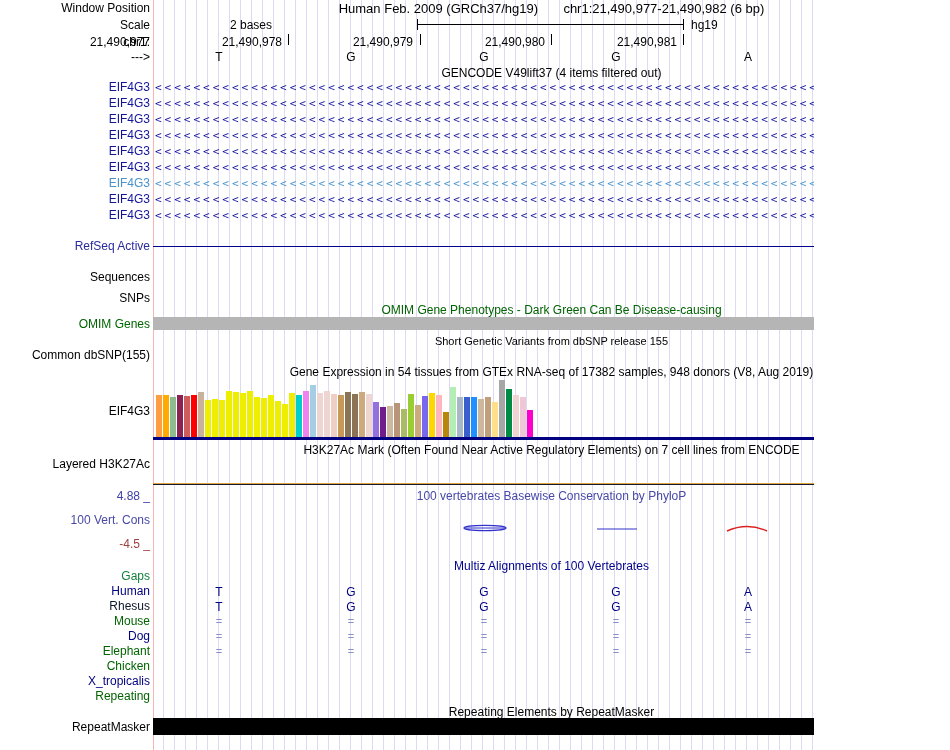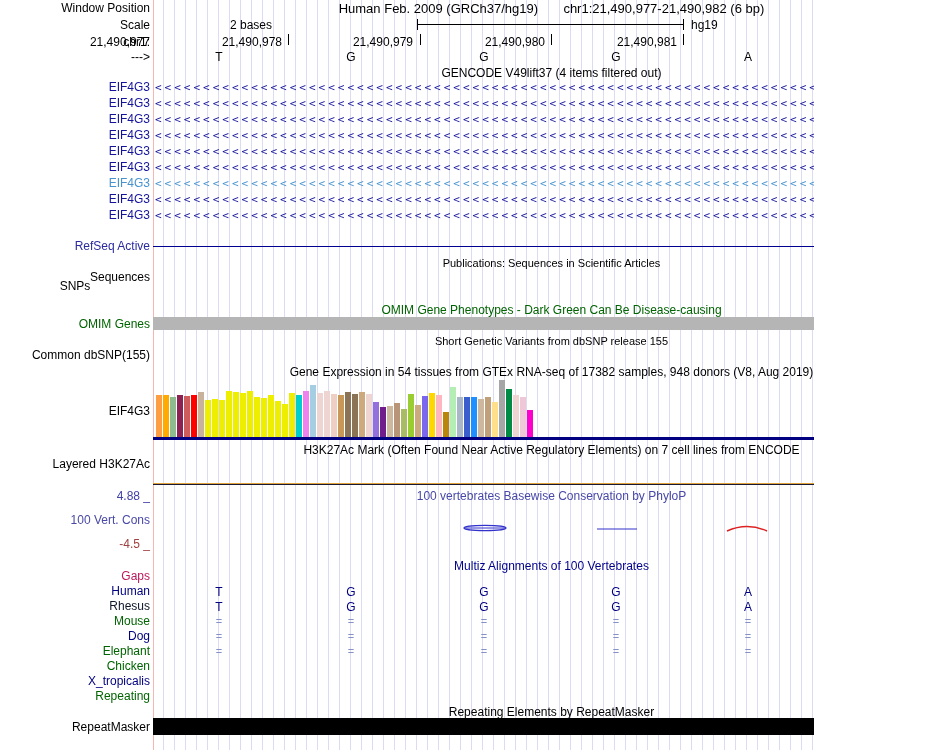--- a/index.html
+++ b/index.html
@@ -46,23 +46,22 @@
 
   <div class="lbl" style="top:51px;">---&gt;</div>
   <div id="baserow-top"></div>
 
   <div class="ctitle" style="top:67px;">GENCODE V49lift37 (4 items filtered out)</div>
   <div id="gencode-rows"></div>
 
   <div class="lbl" style="top: 240px; color: rgb(42, 42, 158);" id="refseq-lbl">RefSeq Active</div>
   <div class="abs" style="left: 153px; top: 246px; width: 797px; height: 1px; background: rgb(0, 0, 144);" id="refseq-line"></div>
 
-  <div class="ctitle small" style="top:257px;">Publications: Sequences in Scientific Articles</div>
   <div class="lbl" style="top:271px;">Sequences</div>
-  <div class="lbl" style="top:280px;text-align:center;">SNPs</div>
+  <div class="lbl" style="top:292px;">SNPs</div>
 
   <div class="ctitle" style="top: 304px; color: rgb(0, 100, 0);" id="omim-title">OMIM Gene Phenotypes - Dark Green Can Be Disease-causing</div>
   <div class="lbl" style="top: 318px; color: rgb(0, 100, 0);" id="omim-lbl">OMIM Genes</div>
   <div class="abs" style="left: 153px; top: 317px; width: 797px; height: 13px; background: rgb(181, 181, 181);" id="omim-bar"></div>
 
   <div class="ctitle small" style="top:335px;">Short Genetic Variants from dbSNP release 155</div>
   <div class="lbl" style="top:349px;">Common dbSNP(155)</div>
 
   <div class="ctitle" style="top:366px;">Gene Expression in 54 tissues from GTEx RNA-seq of 17382 samples, 948 donors (V8, Aug 2019)</div>
   <div class="lbl" style="top:405px;">EIF4G3</div>
@@ -173,21 +172,21 @@
     <div class="bar" style="left: 464px; top: 397px; height: 40px; background: rgb(58, 95, 205);"></div>
     <div class="bar" style="left: 471px; top: 397px; height: 40px; background: rgb(30, 144, 255);"></div>
     <div class="bar" style="left: 478px; top: 399px; height: 38px; background: rgb(205, 183, 158);"></div>
     <div class="bar" style="left: 485px; top: 397px; height: 40px; background: rgb(191, 160, 122);"></div>
     <div class="bar" style="left: 492px; top: 402px; height: 35px; background: rgb(255, 223, 140);"></div>
     <div class="bar" style="left: 499px; top: 380px; height: 57px; background: rgb(166, 166, 166);"></div>
     <div class="bar" style="left: 506px; top: 389px; height: 48px; background: rgb(0, 139, 69);"></div>
     <div class="bar" style="left: 513px; top: 395px; height: 42px; background: rgb(238, 213, 210);"></div>
     <div class="bar" style="left: 520px; top: 397px; height: 40px; background: rgb(239, 200, 216);"></div>
     <div class="bar" style="left: 527px; top: 410px; height: 27px; background: rgb(255, 0, 204);"></div>
-    <div class="lbl" style="top: 570px; color: #be185d;">Gaps</div>
+    <div class="lbl" style="top: 570px; color: #15803d;">Gaps</div>
     <div class="lbl" style="top: 585px; color: rgb(0, 0, 128);">Human</div>
     <div class="base" style="left: 207px; top: 585px; color: rgb(0, 0, 128); font-size: 12px;">T</div>
     <div class="base" style="left: 339px; top: 585px; color: rgb(0, 0, 128); font-size: 12px;">G</div>
     <div class="base" style="left: 472px; top: 585px; color: rgb(0, 0, 128); font-size: 12px;">G</div>
     <div class="base" style="left: 604px; top: 585px; color: rgb(0, 0, 128); font-size: 12px;">G</div>
     <div class="base" style="left: 736px; top: 585px; color: rgb(0, 0, 128); font-size: 12px;">A</div>
     <div class="base" style="left: 868px; top: 585px; color: rgb(0, 0, 128); font-size: 12px;">A</div>
     <div class="lbl" style="top: 600px; color: #0f172a;">Rhesus</div>
     <div class="base" style="left: 207px; top: 600px; color: rgb(0, 0, 128); font-size: 12px;">T</div>
     <div class="base" style="left: 339px; top: 600px; color: rgb(0, 0, 128); font-size: 12px;">G</div>

